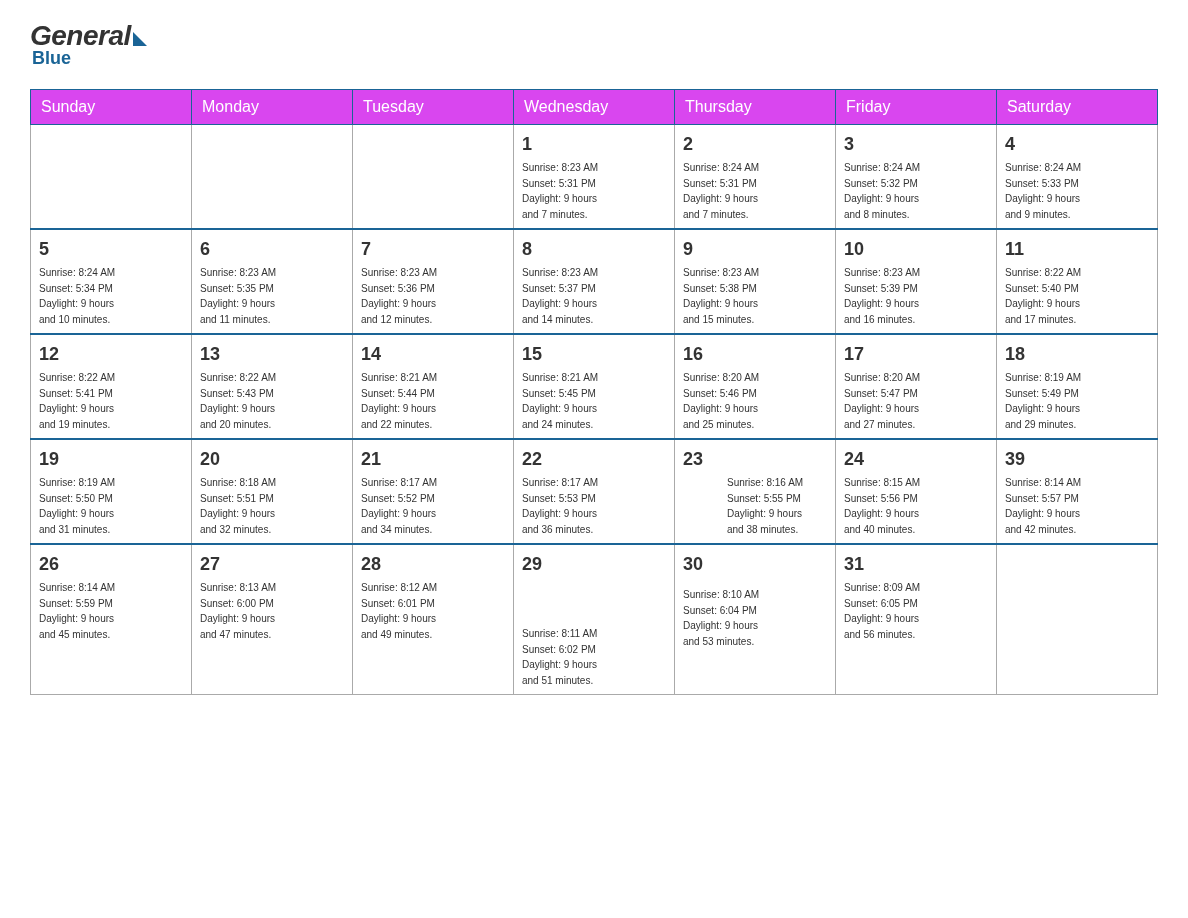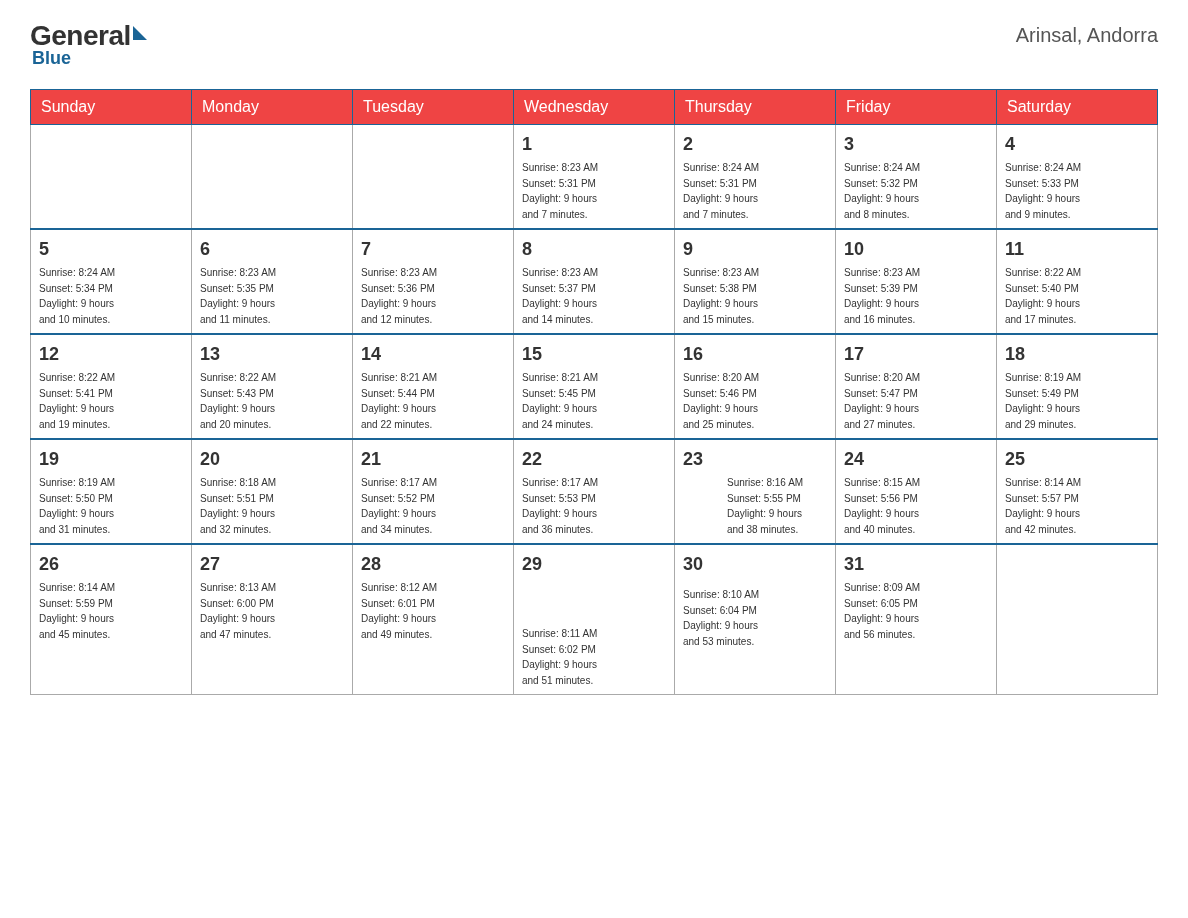--- a/index.html
+++ b/index.html
@@ -17,21 +17,22 @@
       align-items: flex-start;
       margin-bottom: 20px;
     }
     .logo {
       display: flex;
       flex-direction: column;
       align-items: flex-start;
     }
     .logo-top {
       display: flex;
-      align-items: flex-start;
+      align-items: center;
+      font-style: italic;
     }
     .logo-general {
       font-size: 28px;
       font-weight: bold;
       color: #333;
       letter-spacing: -0.5px;
     }
     .logo-arrow {
       width: 0;
       height: 0;
@@ -61,21 +62,21 @@
       font-size: 20px;
       color: #555;
       margin-top: 4px;
     }
     .calendar {
       width: 100%;
       border-collapse: collapse;
       border: 1px solid #999;
     }
     .calendar th {
-      background-color: #ef4444;
+      background-color: #d946ef;
       color: #fff;
       font-size: 16px;
       font-weight: normal;
       padding: 8px 10px;
       text-align: left;
       border: 1px solid #1a6496;
     }
     .calendar td {
       vertical-align: top;
       padding: 6px 8px;
@@ -109,21 +110,20 @@
 
 <div class="header">
   <div class="logo">
     <div class="logo-top">
       <span class="logo-general">General</span>
       <div class="logo-arrow"></div>
     </div>
     <span class="logo-bottom">Blue</span>
   </div>
   <div class="title-section">
-    <div class="location">Arinsal, Andorra</div>
   </div>
 </div>
 
 <table class="calendar">
   <thead>
     <tr>
     <th>Sunday</th>
         <th>Monday</th>
         <th>Tuesday</th>
         <th>Wednesday</th>
@@ -305,21 +305,21 @@
 and 38 minutes.</div>
         </td>
         <td>
           <span class="day-number">24</span>
           <div class="day-info" style="white-space: pre-line;">Sunrise: 8:15 AM
 Sunset: 5:56 PM
 Daylight: 9 hours
 and 40 minutes.</div>
         </td>
         <td>
-          <span class="day-number">25</span>
+          <span class="day-number">39</span>
           <div class="day-info" style="white-space: pre-line;">Sunrise: 8:14 AM
 Sunset: 5:57 PM
 Daylight: 9 hours
 and 42 minutes.</div>
         </td>
       </tr>
       <tr>
         <td>
           <span class="day-number">26</span>
           <div class="day-info" style="white-space: pre-line;">Sunrise: 8:14 AM

